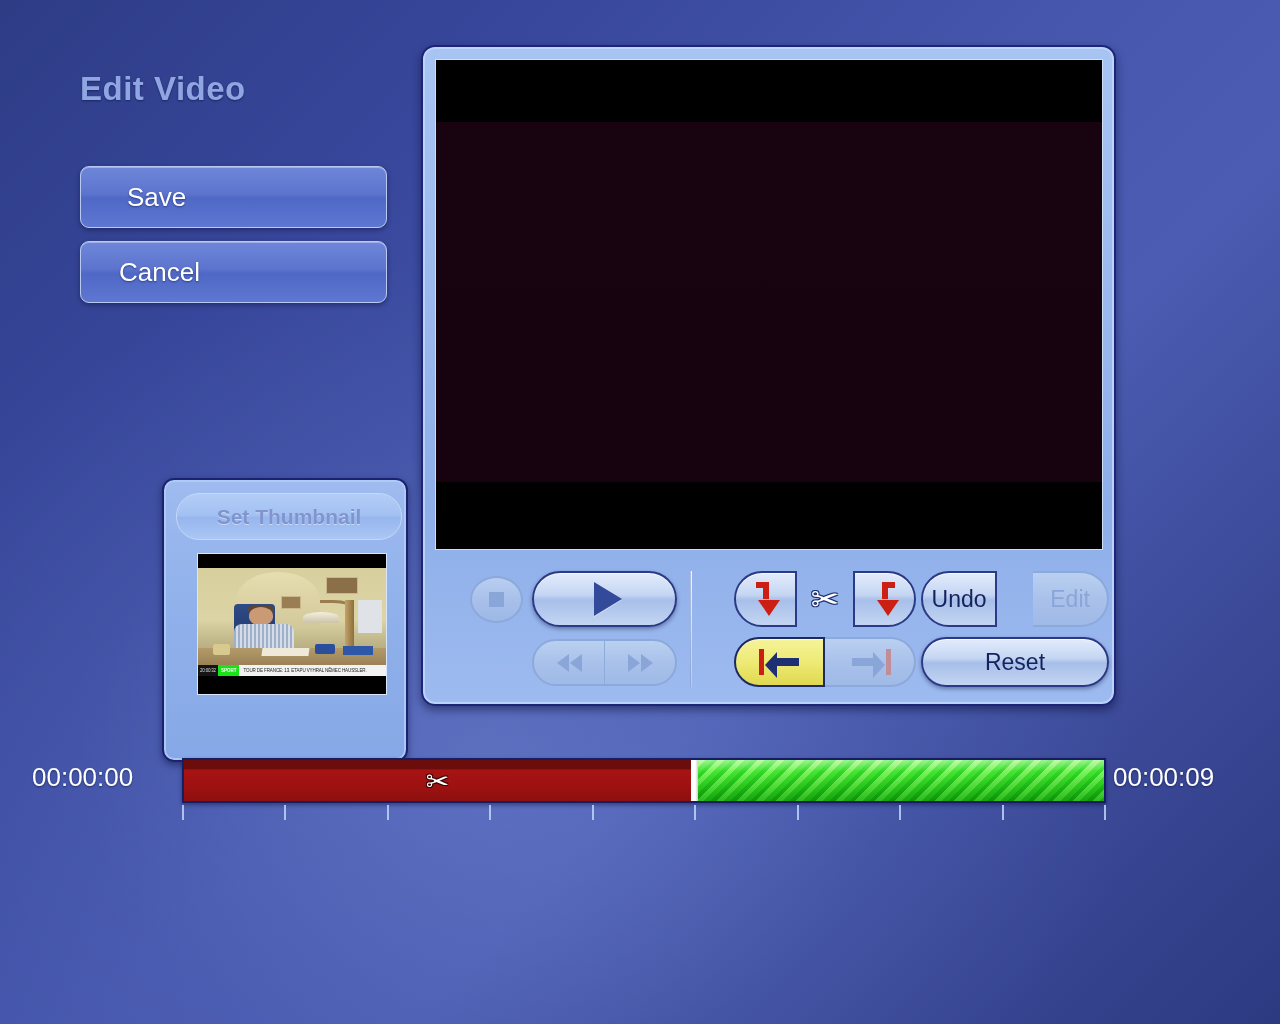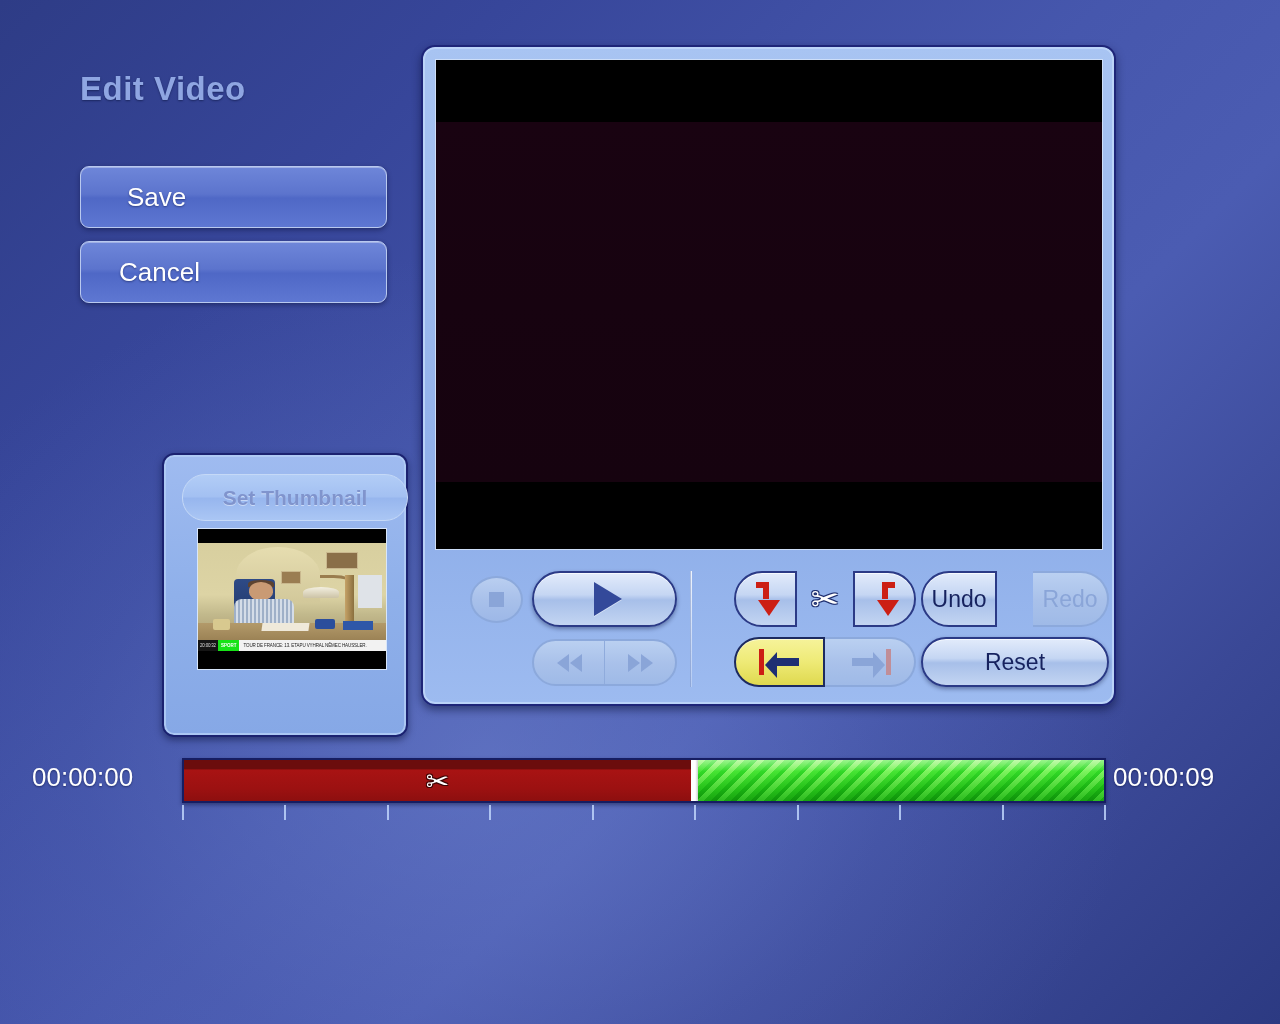--- a/index.html
+++ b/index.html
@@ -51,27 +51,27 @@
     align-items: center;
     padding-left: 38px;
     text-shadow: 0 1px 2px rgba(10,20,70,0.5);
   }
   #save-button { top: 166px; padding-left: 46px; }
   #cancel-button { top: 241px; }
 
   
   #thumbnail-panel {
     position: absolute;
-    left: 162px; top: 453px;
+    left: 162px; top: 478px;
     width: 246px; height: 284px;
     border-radius: 12px;
     border: 2px solid #1b2270;
     background: linear-gradient(to bottom, #9fbbf0 0%, #8fb0ea 50%, #86a8e6 100%);
     box-shadow: 0 3px 7px rgba(8,14,50,0.5), inset 0 0 0 2px rgba(178,205,245,0.85);
-    padding: 18px;
+    padding: 12px;
   }
 
   #set-thumbnail-button {
     width: 226px; height: 47px;
     margin: 1px auto 0 auto;
     border-radius: 23px;
     border: 1px solid #c5d9f7;
     background: linear-gradient(to bottom, #b2cdf6 0%, #a3c0f2 48%, #97b6ee 52%, #aac6f4 100%);
     display: flex; align-items: center; justify-content: center;
     color: #8094cd;
@@ -533,21 +533,21 @@
             <span class="bar"></span>
         </span>
       </div>
     </div>
 
     <div id="undo-redo-group">
       <div id="undo-button">
         <span>Undo</span>
       </div>
       <div id="redo-button">
-        <span>Redo</span>
+        <span>Edit</span>
       </div>
     </div>
 
     <div class="pill" id="reset-button">
       <span>Reset</span>
     </div>
 
   </div>
 </div>
 

